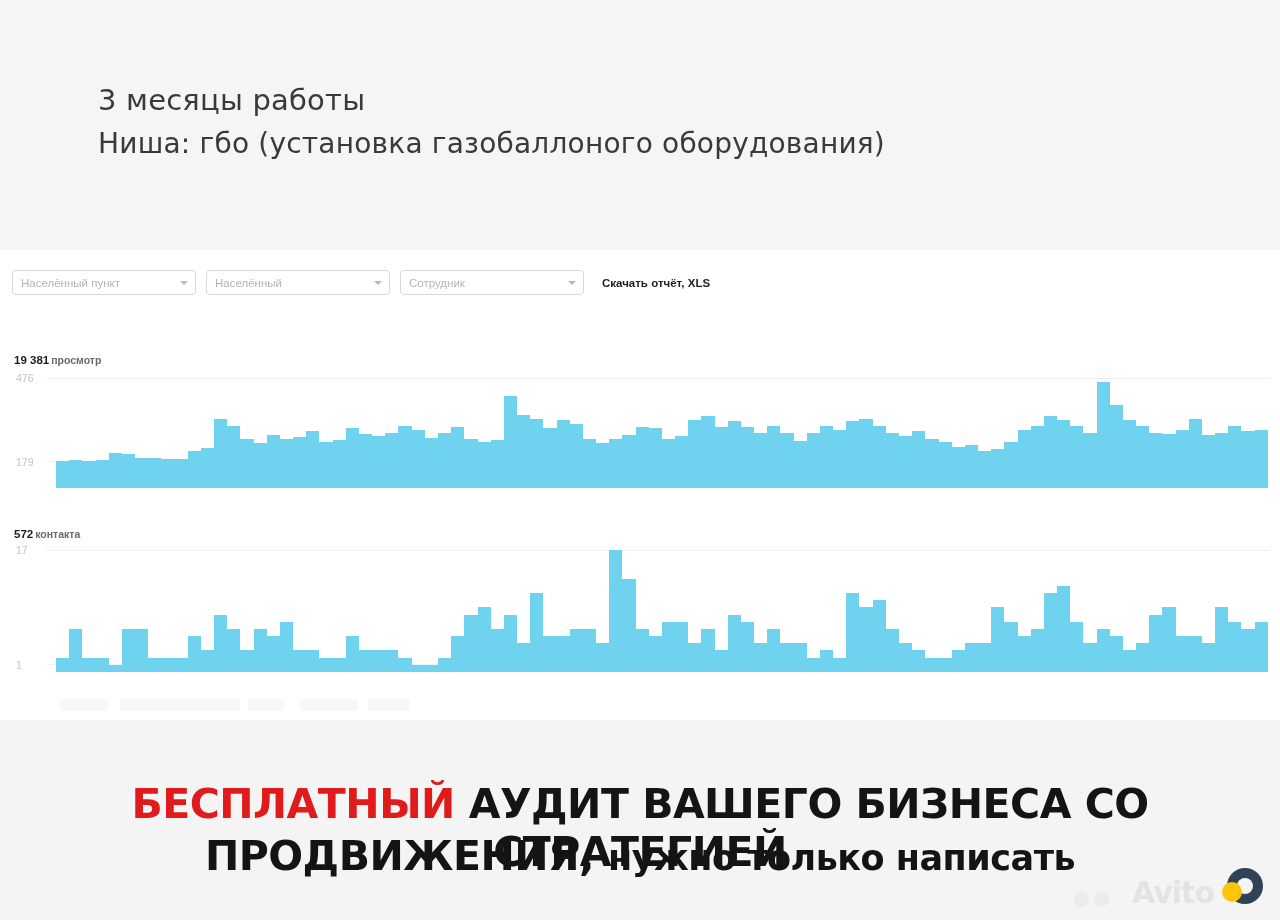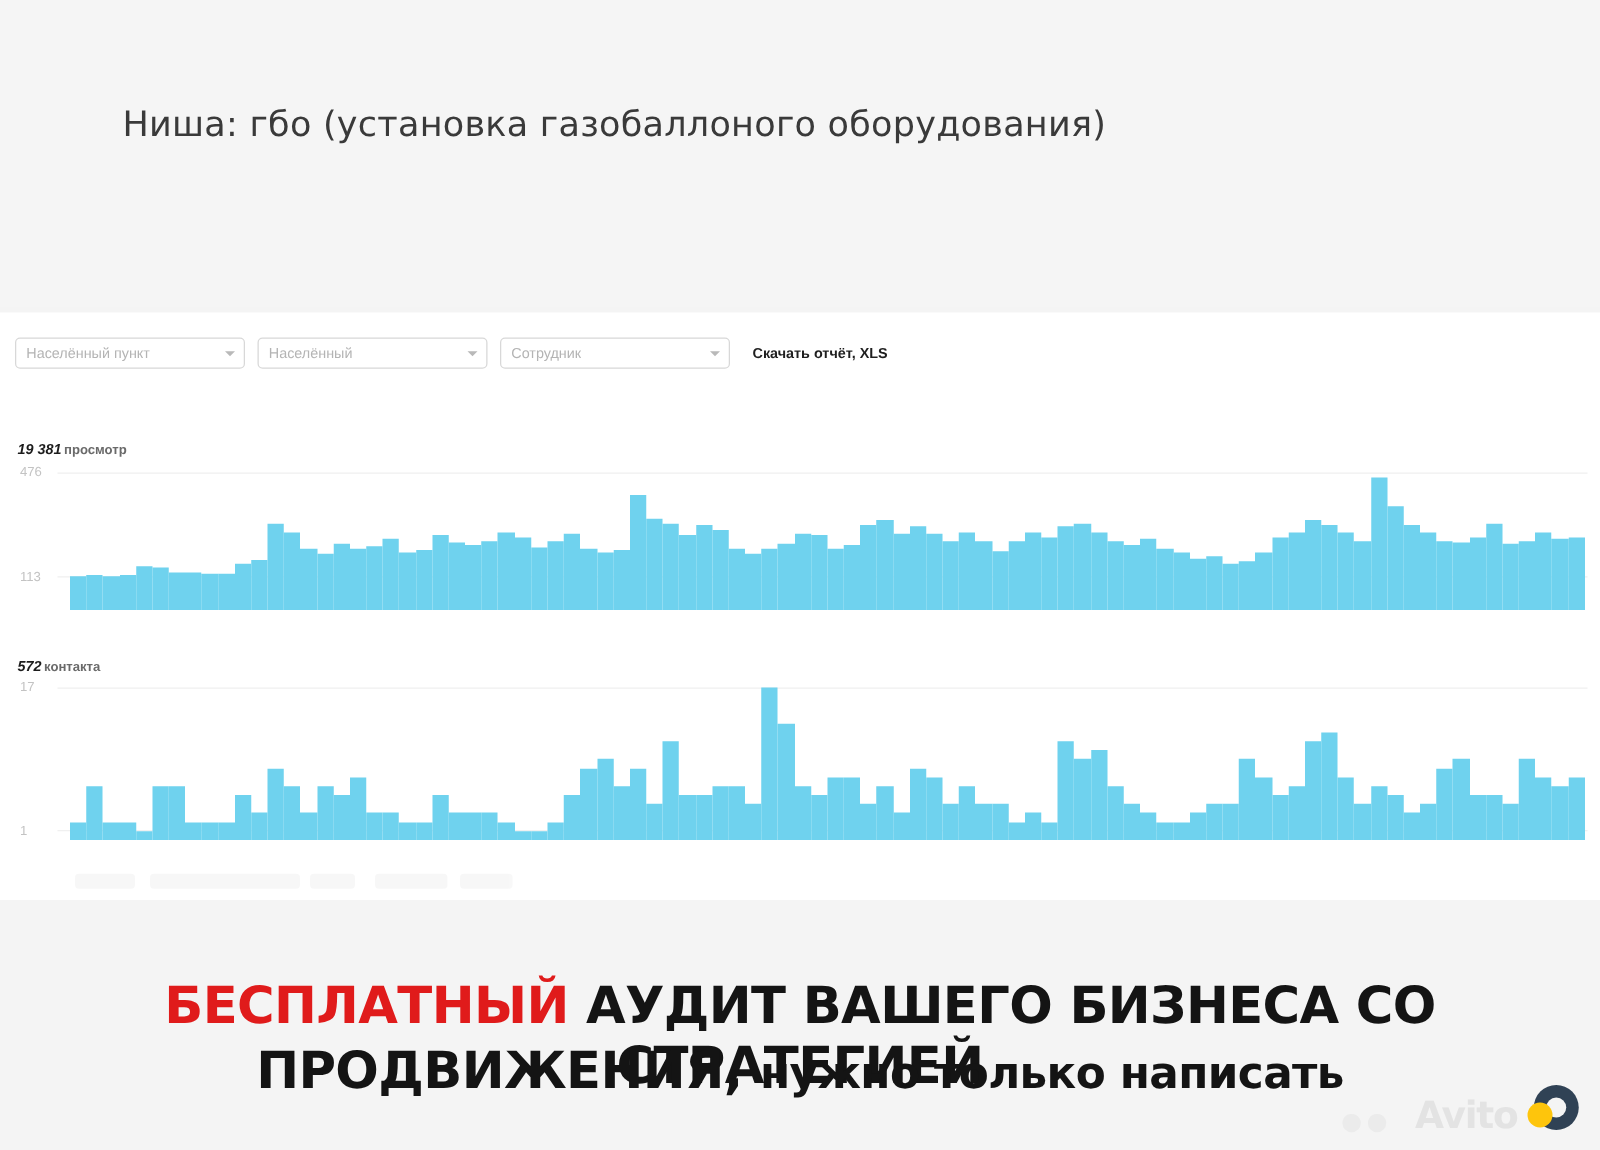--- a/index.html
+++ b/index.html
@@ -69,21 +69,21 @@
   .tab {
     height:23px; display:flex; align-items:center; justify-content:center;
     padding:0 13px; font-size:11.5px; color:#2f2f2f; font-weight:700;
     border-right:1px solid #e6e6e6; background:#fff; cursor:pointer; white-space:nowrap;
   }
   .tab:last-child { border-right:none; }
   .tab.active { background:#eceff1; }
 
   
   .metric-caption { position:absolute; left:14px; font-size:11.5px; color:#1c1c1c; white-space:nowrap; }
-  .metric-caption .big { font-weight:700;font-style:italic; }
+  .metric-caption .big { font-weight:700; }
   .metric-caption .unit { font-weight:700; color:#6a6a6a; font-size:10.5px; margin-left:2px; }
   .cap-views { top:104px; }
   .cap-contacts { top:278px; }
 
   
   .chart-block { position:absolute; left:0; width:1280px; }
   .chart-views { top:128px; height:110px; }
   .chart-contacts { top:300px; height:122px; }
 
   .axis-label {
@@ -128,20 +128,21 @@
   .wm-people { position:absolute; right:160px; bottom:2px; font-size:34px; color:#ebebeb; line-height:1; }
   .wm-mark { position:absolute; right:6px; bottom:6px; width:48px; height:48px; }
 </style>
 </head>
 <body>
 
 <div class="page">
 
   <div class="header-band">
     <div class="header-text">
+      <div>3 месяцы работы</div>
       <div class="header-line2">Ниша: гбо (установка газобаллоного оборудования)</div>
     </div>
 
     <div class="logo">
       <span class="dot dot-blue"></span>
       <span class="dot dot-red"></span>
       <span class="dot dot-purple"></span>
       <span class="dot dot-green"></span>
     </div>
   </div>
@@ -163,21 +164,21 @@
       </div>
       <div class="xls-link">Скачать отчёт, XLS</div>
     </div>
 
 
     <div class="metric-caption cap-views">
       <span class="big">19 381</span><span class="unit">просмотр</span>
     </div>
     <div class="chart-block chart-views" id="chart-views">
       <div class="axis-label axis-top">476</div>
-      <div class="axis-label axis-bot" style="bottom: 23.7395%; margin-bottom: -6px;">113</div>
+      <div class="axis-label axis-bot" style="bottom: 23.7395%; margin-bottom: -6px;">179</div>
       <div class="gridline" style="top:0"></div>
       <div class="gridline" style="bottom: 23.7395%;"></div>
       <div class="plot">
           <div class="bar" title="1 окт: 118" style="height: 24.7899%; background: rgb(111, 210, 238);"></div>
           <div class="bar" title="2 окт: 120" style="height: 25.2101%; background: rgb(111, 210, 238);"></div>
           <div class="bar" title="3 окт: 119" style="height: 25%; background: rgb(111, 210, 238);"></div>
           <div class="bar" title="4 окт: 122" style="height: 25.6303%; background: rgb(111, 210, 238);"></div>
           <div class="bar" title="5 окт: 150" style="height: 31.5126%; background: rgb(111, 210, 238);"></div>
           <div class="bar" title="6 окт: 146" style="height: 30.6723%; background: rgb(111, 210, 238);"></div>
           <div class="bar" title="7 окт: 132" style="height: 27.7311%; background: rgb(111, 210, 238);"></div>

